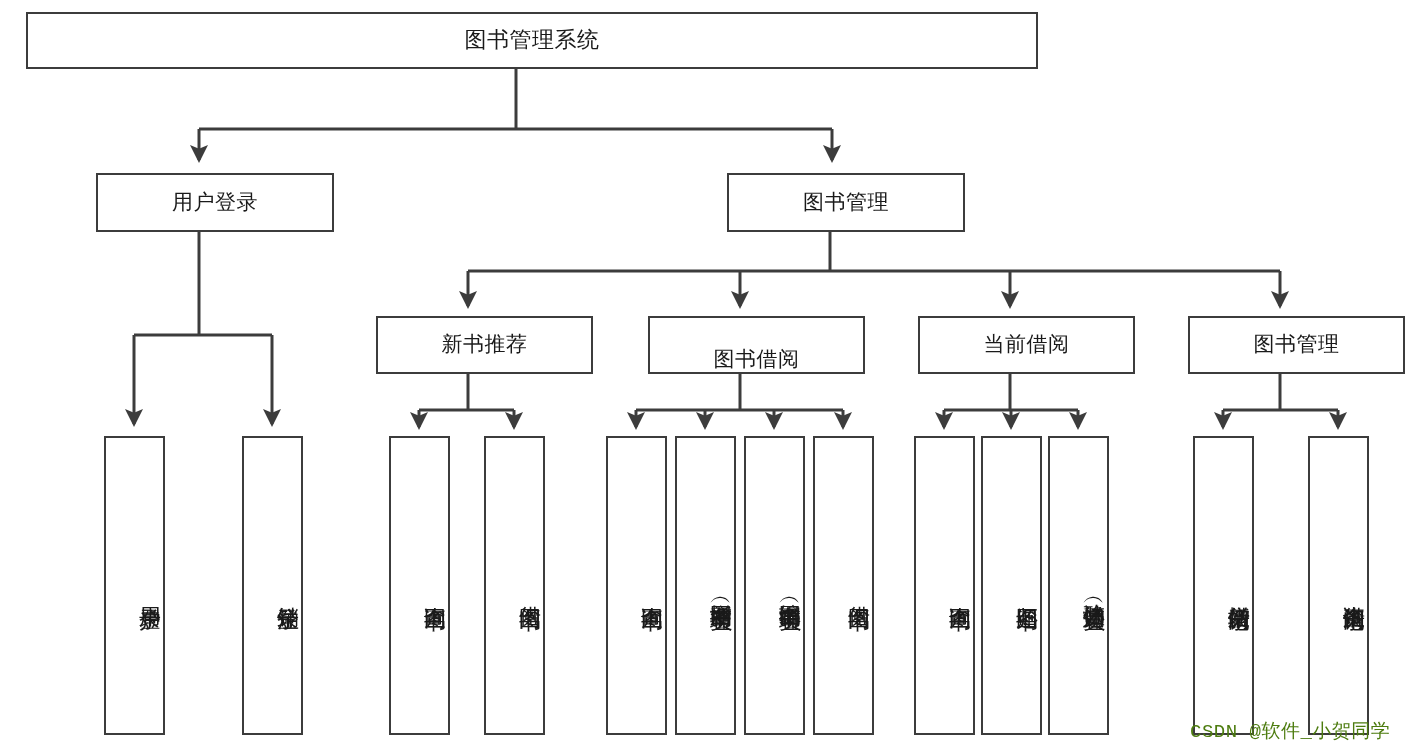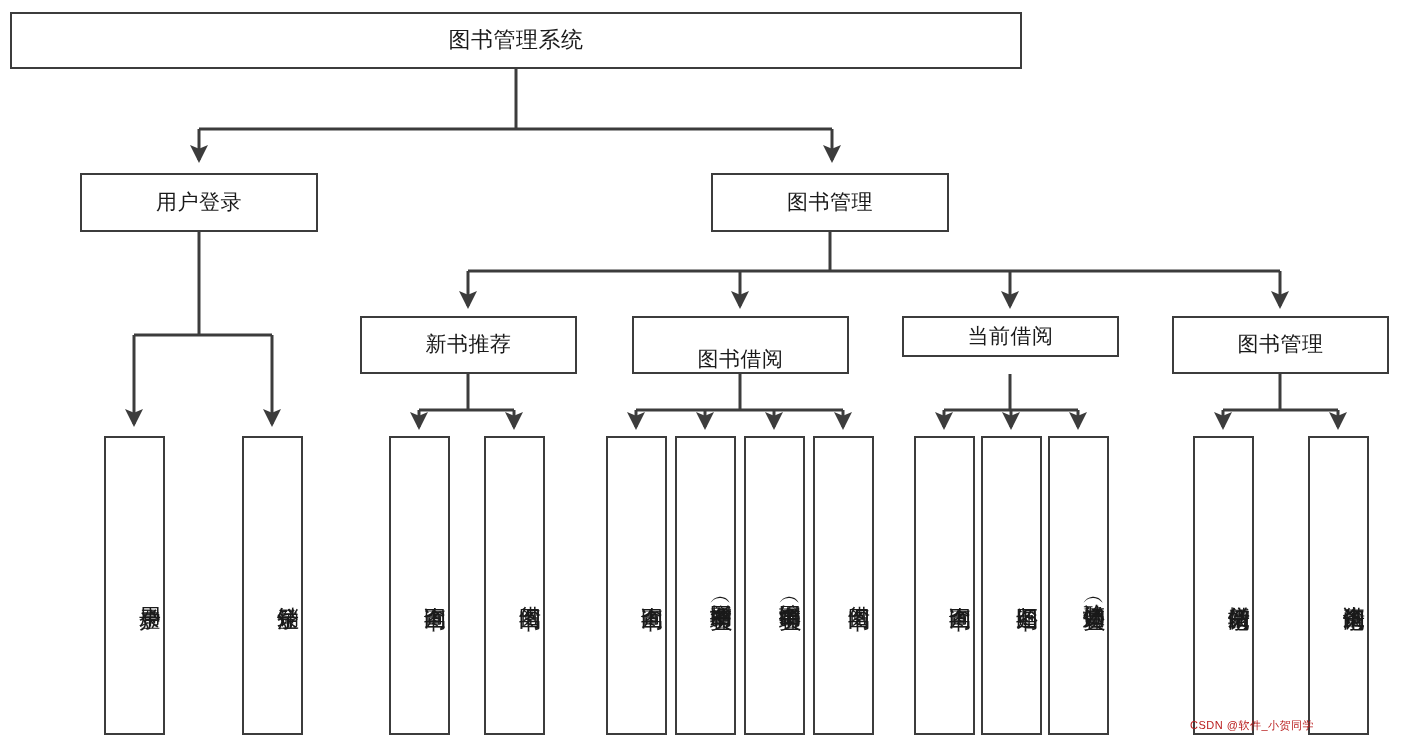--- a/index.html
+++ b/index.html
@@ -32,20 +32,21 @@
     background: #ffffff;
     display: flex;
     align-items: center;
     justify-content: center;
     color: #1a1a1a;
   }
   .node.horiz {
     font-size: 21px;
     letter-spacing: 0.5px;
     line-height: 1.2;
+    margin-left: 16px;
   }
   .node.vert {
     writing-mode: vertical-rl;
     text-orientation: upright;
     font-size: 22px;
     line-height: 1.18;
     letter-spacing: 1px;
     padding-top: 10px;
     align-items: flex-start;
     justify-content: center;
@@ -53,25 +54,25 @@
   .node.vert .vlabel {
     writing-mode: vertical-rl;
     text-orientation: upright;
     white-space: nowrap;
   }
   .node.root {
     font-size: 22px;
   }
   .watermark {
     position: absolute;
-    font-size: 11px;
-    color: #b91c1c;
+    font-size: 19px;
+    color: #4d7c0f;
     letter-spacing: 0.5px;
     white-space: nowrap;
-    font-family: Liberation Sans, sans-serif;
+    font-family: Liberation Mono, monospace;
   }
 </style>
 </head>
 <body>
 
 <div id="canvas">
 
   <svg class="edges" viewBox="0 0 1405 747">
     <defs>
       <marker id="arw" viewBox="0 0 12 12" refX="10" refY="6" markerWidth="6" markerHeight="6" orient="auto">
@@ -132,21 +133,21 @@
   <div class="node horiz" style="left:711px; top:173px; width:238px; height:59px;">
     <span>图书管理</span>
   </div>
 
   <div class="node horiz" style="left:360px; top:316px; width:217px; height:58px;">
     <span>新书推荐</span>
   </div>
   <div class="node horiz" style="left:632px; top:316px; width:217px; height:58px;align-items:flex-end;">
     <span>图书借阅</span>
   </div>
-  <div class="node horiz" style="left:902px; top:316px; width:217px; height:41px;">
+  <div class="node horiz" style="left:902px; top:316px; width:217px; height:58px;">
     <span>当前借阅</span>
   </div>
   <div class="node horiz" style="left:1172px; top:316px; width:217px; height:58px;">
     <span>图书管理</span>
   </div>
 
   <div class="node vert" style="left:104px; top:436px; width:61px; height:299px;">
     <span class="vlabel">用户登录</span>
   </div>
   <div class="node vert" style="left:242px; top:436px; width:61px; height:299px;">

